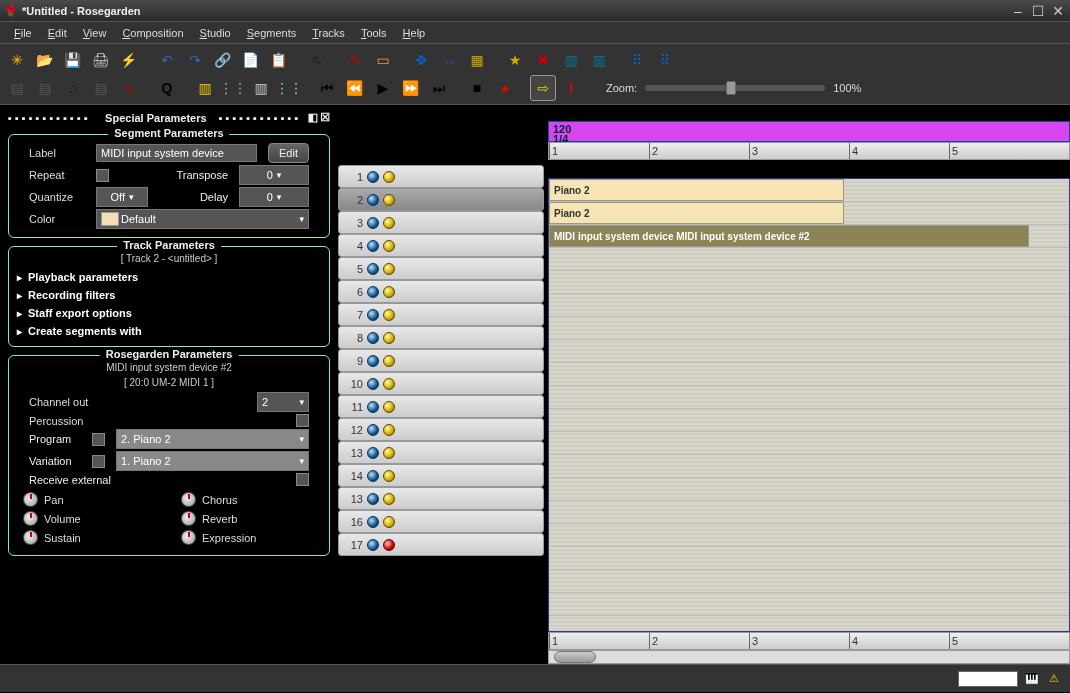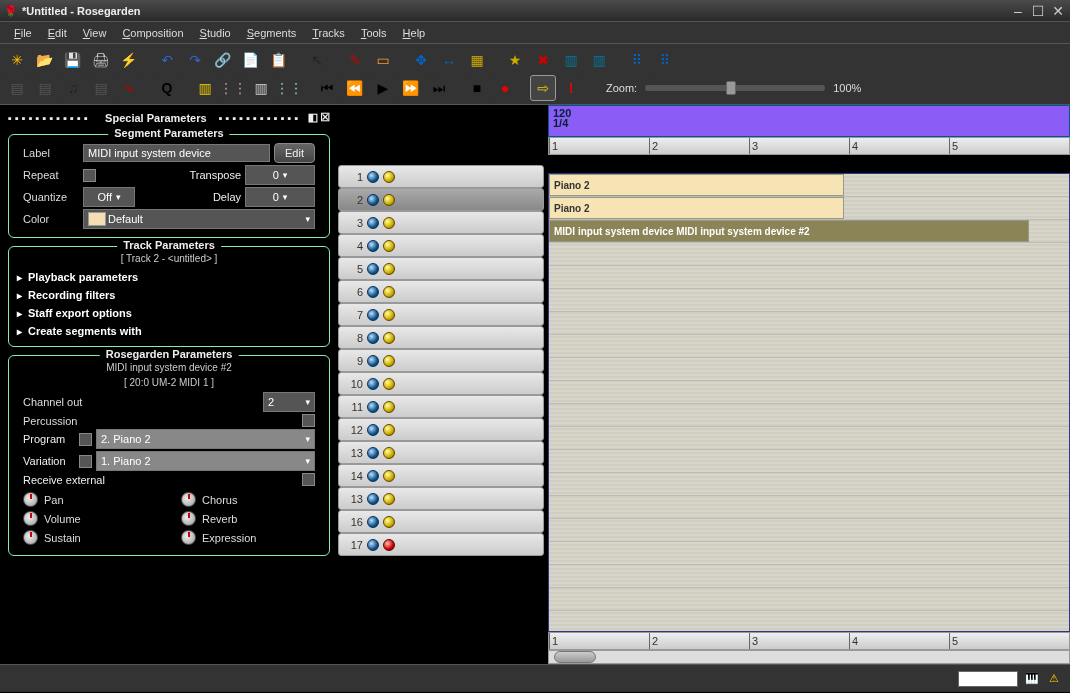--- a/index.html
+++ b/index.html
@@ -27,21 +27,21 @@
 
 
 .main { display: flex; height: calc(100% - 22px - 22px - 60px - 30px); background: #000; }
 .sidebar { width: 338px; background: #000; padding: 4px; overflow: hidden; }
 .sidebar-header { color: #eee; font-weight: bold; padding: 2px 4px; display: flex; align-items: center; justify-content: center; }
 .sidebar-header-title { flex: 0 1 auto; margin: 0 12px; }
 
 
 .panel { border: 1px solid #86efac; border-radius: 6px; margin: 8px 4px; padding: 6px; color: #eee; position: relative; }
 .panel-title { position: absolute; top: -8px; left: 50%; transform: translateX(-50%); background: #000; padding: 0 6px; font-weight: bold; white-space: nowrap; }
-.field-row { display: flex; align-items: center; margin: 2px 8px; gap: 4px; }
+.field-row { display: flex; align-items: center; margin: 2px 14px; gap: 11px; }
 .field-label { width: 56px; color: #ddd; }
 .field-label-narrow { width: 75px; color: #ddd; }
 .text-input { background: #555; border: 1px solid #777; color: #fff; height: 18px; padding: 0 4px; flex: 1; }
 .btn { background: linear-gradient(#666, #444); border: 1px solid #888; border-radius: 4px; color: #eee; padding: 2px 10px; cursor: pointer; height: 20px; }
 .select { background: #555; border: 1px solid #777; color: #fff; height: 20px; padding: 0 4px; display: flex; align-items: center; justify-content: space-between; min-width: 50px; }
 .select-wide { flex: 1; }
 .select::after { content: "▾"; font-size: 9px; margin-left: 4px; }
 .checkbox { width: 13px; height: 13px; background: #555; border: 1px solid #888; }
 .color-swatch { width: 18px; height: 14px; background: #f5deb3; border: 1px solid #999; margin-right: 2px; }
 
@@ -62,21 +62,21 @@
 .track-row.selected { background: linear-gradient(#aaa, #888); }
 .track-num { width: 18px; text-align: right; }
 .led { width: 12px; height: 12px; border-radius: 50%; }
 .led-blue { background: radial-gradient(circle at 35% 35%, #bdf, #158 60%, #024); border: 1px solid #036; }
 .led-yellow { background: radial-gradient(circle at 35% 35%, #ff9, #ca0 60%, #640); border: 1px solid #640; }
 .led-red { background: radial-gradient(circle at 35% 35%, #fbb, #c00 60%, #600); border: 1px solid #600; }
 .track-label { margin-left: 4px; color: #555; }
 
 
 .timeline-col { flex: 1; background: #000; display: flex; flex-direction: column; overflow: hidden; }
-.ruler-top { height: 32px; background: #8b5cf6; border: 1px solid #059; position: relative; }
+.ruler-top { height: 21px; background: #d946ef; border: 1px solid #059; position: relative; margin-top: 16px; }
 .ruler-info { position: absolute; top: 2px; left: 4px; font-size: 9px; color: #023; font-weight: bold; }
 .ruler-info div { line-height: 10px; }
 .ruler-numbers { height: 18px; background: linear-gradient(#eee, #ccc); border: 1px solid #999; display: flex; position: relative; }
 .ruler-mark { position: absolute; height: 100%; border-left: 1px solid #666; padding-left: 2px; color: #333; display: flex; align-items: center; }
 .track-area { flex: 1; background: #d8d6c9; border: 1px solid #338; position: relative; background-image: repeating-linear-gradient(to bottom, transparent 0, transparent 22px, #bbb 22px, #bbb 23px), repeating-linear-gradient(#d8d6c9, #d8d6c9 2px, #d0cec2 2px, #d0cec2 4px); margin-top: 18px; }
 .segment { position: absolute; height: 22px; border: 1px solid #998; display: flex; align-items: center; padding: 0 4px; font-size: 10px; font-weight: bold; }
 .seg-piano { background: #f6e4b5; color: #333; }
 .seg-midi { background: #8a8456; color: #fff; }
 .scrollbar-h { height: 14px; background: #ddd; border: 1px solid #999; position: relative; }
 .scroll-thumb { background: linear-gradient(#ccc, #999); border: 1px solid #777; height: 12px; border-radius: 6px; }

